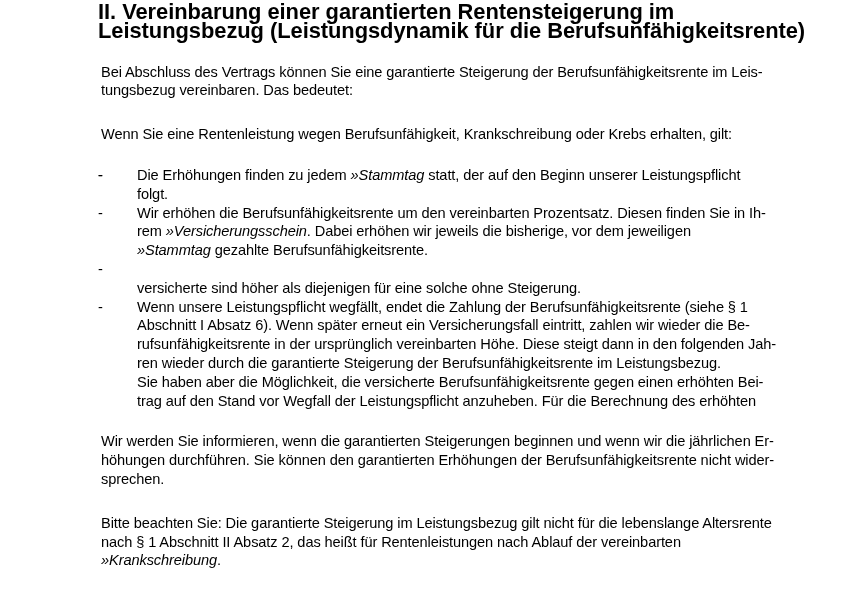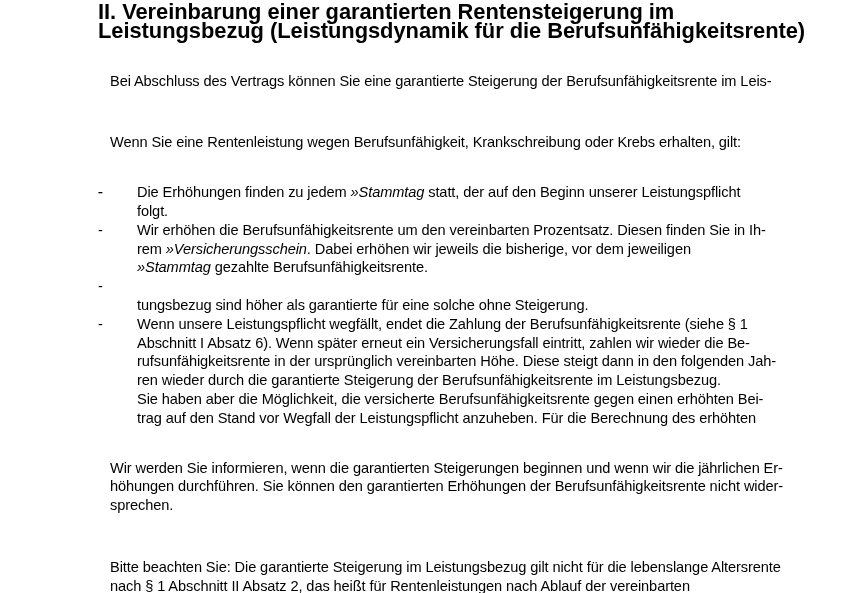--- a/index.html
+++ b/index.html
@@ -22,21 +22,21 @@
       left: 98px;
       top: 3px;
       width: 730px;
     }
     .heading {
       font-weight: bold;
       margin: 0;
       letter-spacing: -0.05px;
     }
     p {
-      margin: 12px;
+      margin: 3px;
       letter-spacing: -0.1px;
     }
     .gap { height: 19px; }
     ul.dash-list {
       list-style: none;
       margin: 0;
       padding: 0;
     }
     ul.dash-list li {
       position: relative;
@@ -55,20 +55,21 @@
 <body>
 
 <div class="page">
 
   <h2 class="heading">II. Vereinbarung einer garantierten Rentensteigerung im Leistungsbezug (Leistungsdynamik für die Berufsunfähigkeitsrente)</h2>
 
   <div class="gap"></div>
 
   <p>
     <span>Bei Abschluss des Vertrags können Sie eine garantierte Steigerung der Berufsunfähigkeitsrente im Leis-</span><br>
+    <span>tungsbezug vereinbaren. Das bedeutet:</span>
   </p>
 
   <div class="gap"></div>
 
   <p>Wenn Sie eine Rentenleistung wegen Berufsunfähigkeit, Krankschreibung oder Krebs erhalten, gilt:</p>
 
   <div class="gap"></div>
 
   <ul class="dash-list">
     <li>
@@ -81,21 +82,21 @@
     </li>
     <li>
       <span class="dash">-</span>
       <span>Wir erhöhen die Berufsunfähigkeitsrente um den vereinbarten Prozentsatz. Diesen finden Sie in Ih-</span><br>
       <span>rem </span><em>»Versicherungsschein</em><span>. Dabei erhöhen wir jeweils die bisherige, vor dem jeweiligen</span><br>
       <em>»Stammtag</em><span> gezahlte Berufsunfähigkeitsrente.</span>
     </li>
     <li>
       <span class="dash">-</span>
       <br>
-      <span>tungsbezug sind höher als garantierte für eine solche ohne Steigerung.</span>
+      <span>versicherte sind höher als diejenigen für eine solche ohne Steigerung.</span>
     </li>
     <li>
       <span class="dash">-</span>
       <span>Wenn unsere Leistungspflicht wegfällt, endet die Zahlung der Berufsunfähigkeitsrente (siehe § 1</span><br>
       <span>Abschnitt I Absatz 6). Wenn später erneut ein Versicherungsfall eintritt, zahlen wir wieder die Be-</span><br>
       <span>rufsunfähigkeitsrente in der ursprünglich vereinbarten Höhe. Diese steigt dann in den folgenden Jah-</span><br>
       <span>ren wieder durch die garantierte Steigerung der Berufsunfähigkeitsrente im Leistungsbezug.</span><br>
       <span>Sie haben aber die Möglichkeit, die versicherte Berufsunfähigkeitsrente gegen einen erhöhten Bei-</span><br>
       <span>trag auf den Stand vor Wegfall der Leistungspflicht anzuheben. Für die Berechnung des erhöhten</span><br>
     </li>

